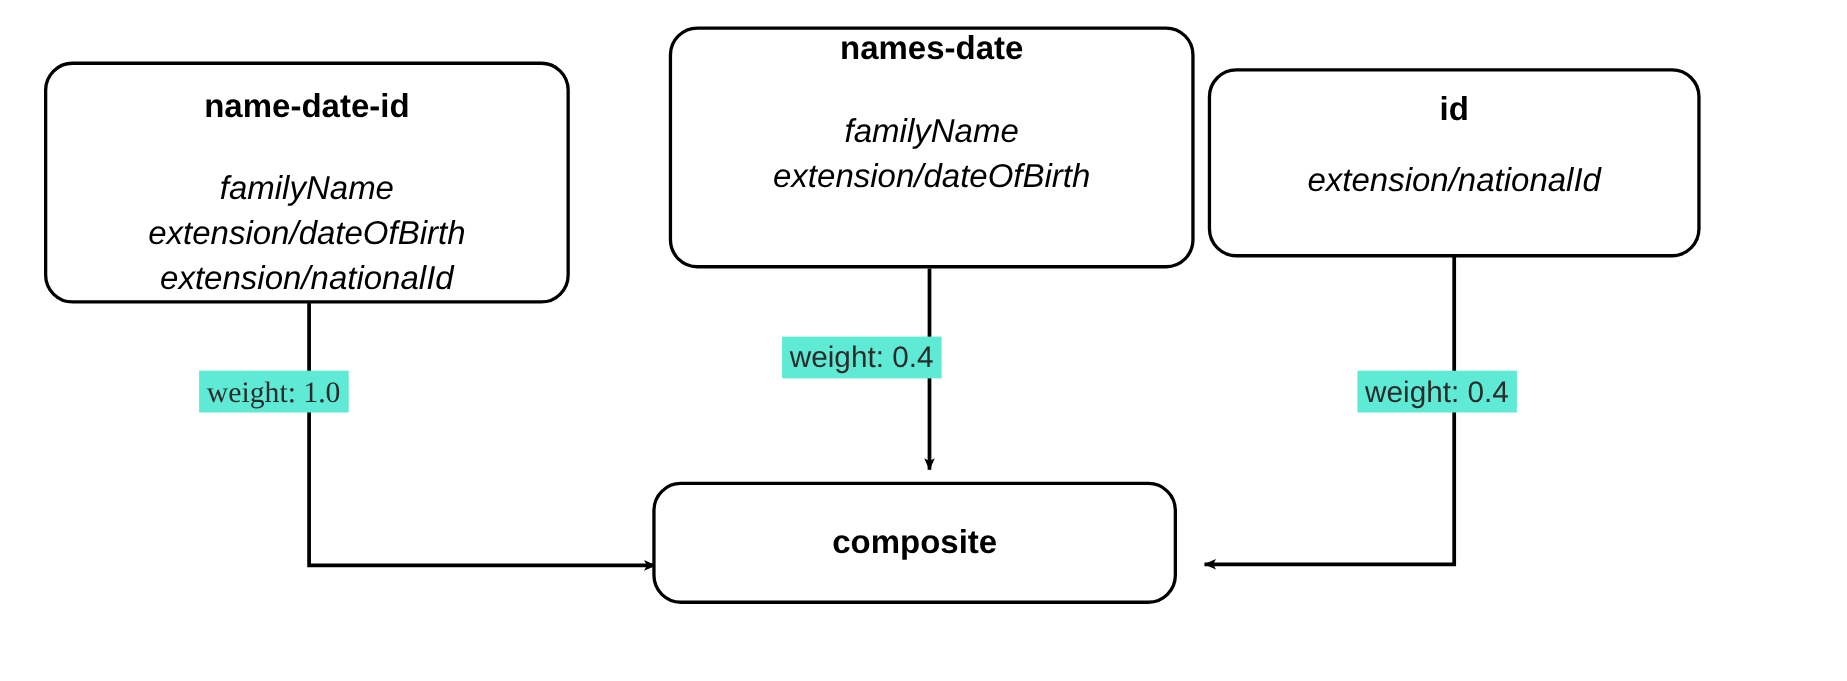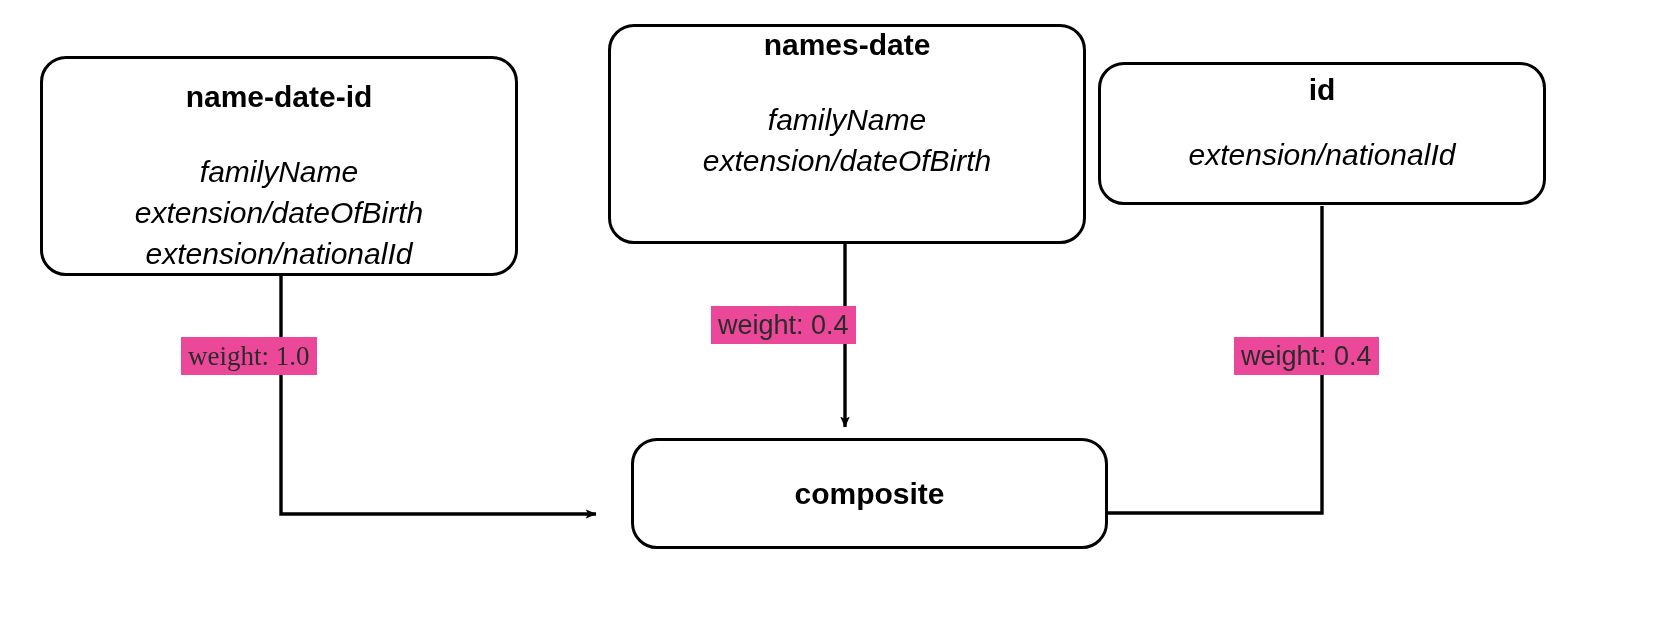--- a/index.html
+++ b/index.html
@@ -50,47 +50,47 @@
     line-height: 41px;
     color: #000000;
     text-align: center;
     white-space: nowrap;
   }
   .edge-label {
     position: absolute;
     font-size: 27px;
     line-height: 32px;
     color: #2b2b2b;
-    background: #ec4899;
+    background: #5eead4;
     padding: 3px 7px;
     white-space: nowrap;
     z-index: 4;
   }
 
   
   #node-name-date-id {
     left: 40px;  top: 24px;  width: 478px;  height: 220px;
     padding-top: 20px;
     margin-top: 32px;
   }
   #node-name-date-id .node-fields { margin-top: 36px; }
 
   #node-names-date {
     left: 608px; top: 24px;  width: 478px;  height: 220px;
   }
   #node-names-date .node-fields { margin-top: 36px; }
 
   #node-id {
-    left: 1098px; top: 62px; width: 448px; height: 143px;
-    padding-top: 7px;
+    left: 1098px; top: 62px; width: 448px; height: 172px;
+    padding-top: 17px;
   }
   #node-id .node-fields { margin-top: 26px; }
 
   #node-composite {
-    left: 631px; top: 438px; width: 477px; height: 111px;
+    left: 593px; top: 438px; width: 477px; height: 111px;
     justify-content: center;
   }
 </style>
 </head>
 <body>
 
 <div id="canvas">
 
   <svg id="diagram-svg" viewBox="0 0 1679 619" xmlns="http://www.w3.org/2000/svg">
     <defs>

